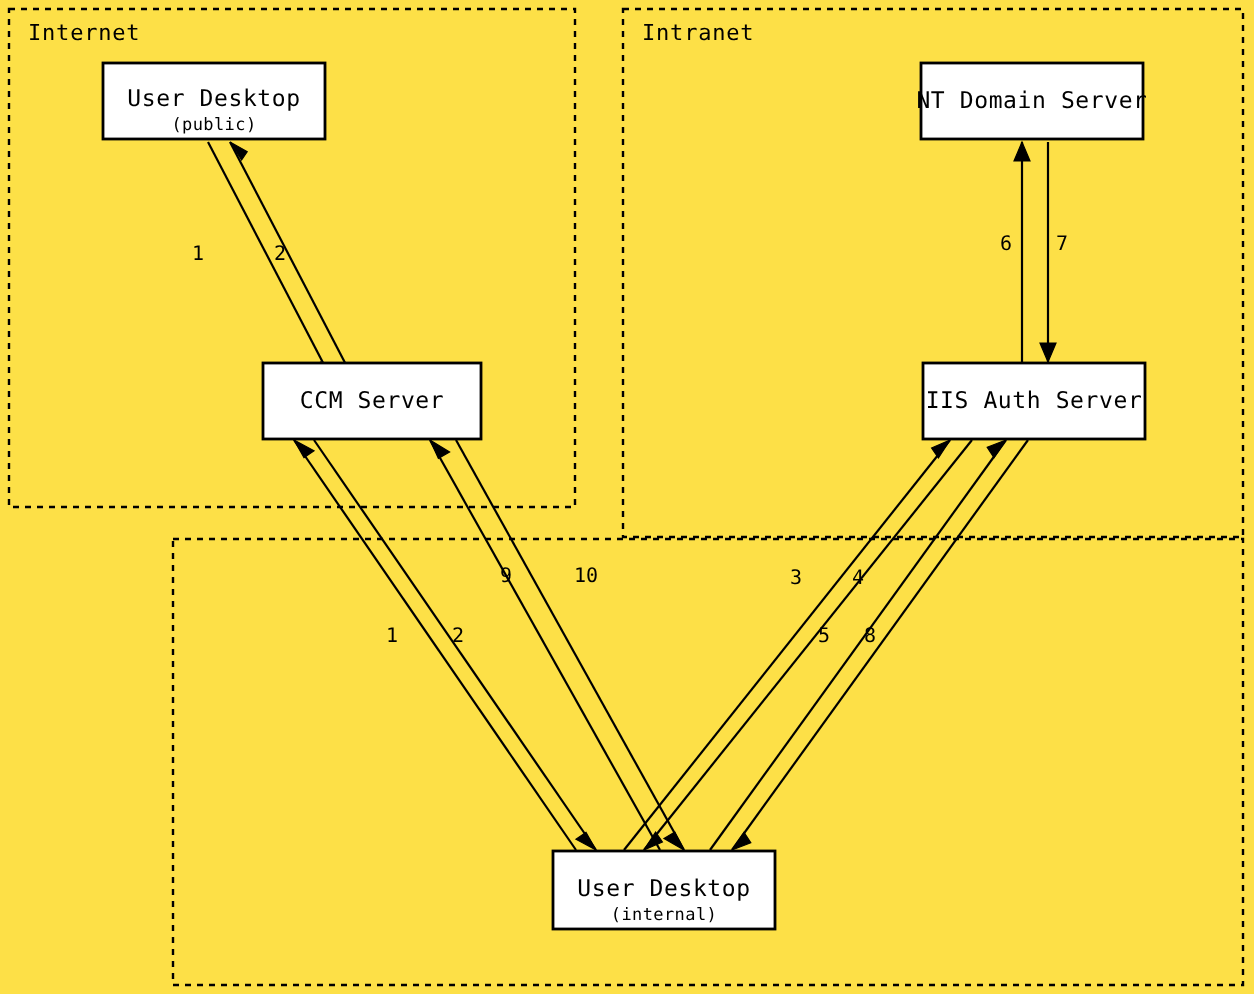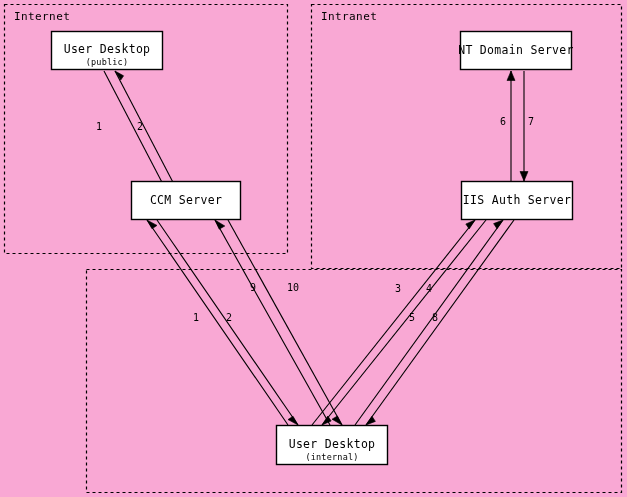--- a/index.html
+++ b/index.html
@@ -4,21 +4,21 @@
 <style>
   html, body {
     margin: 0;
     padding: 0;
     background: #ffffff;
   }
   #canvas {
     position: relative;
     width: 627px;
     height: 497px;
-    background: #f9a8d4;
+    background: #fde047;
     font-family: "DejaVu Sans Mono", "Liberation Mono", monospace;
     overflow: hidden;
   }
   svg#diagram {
     position: absolute;
     top: 0;
     left: 0;
     width: 627px;
     height: 497px;
   }

